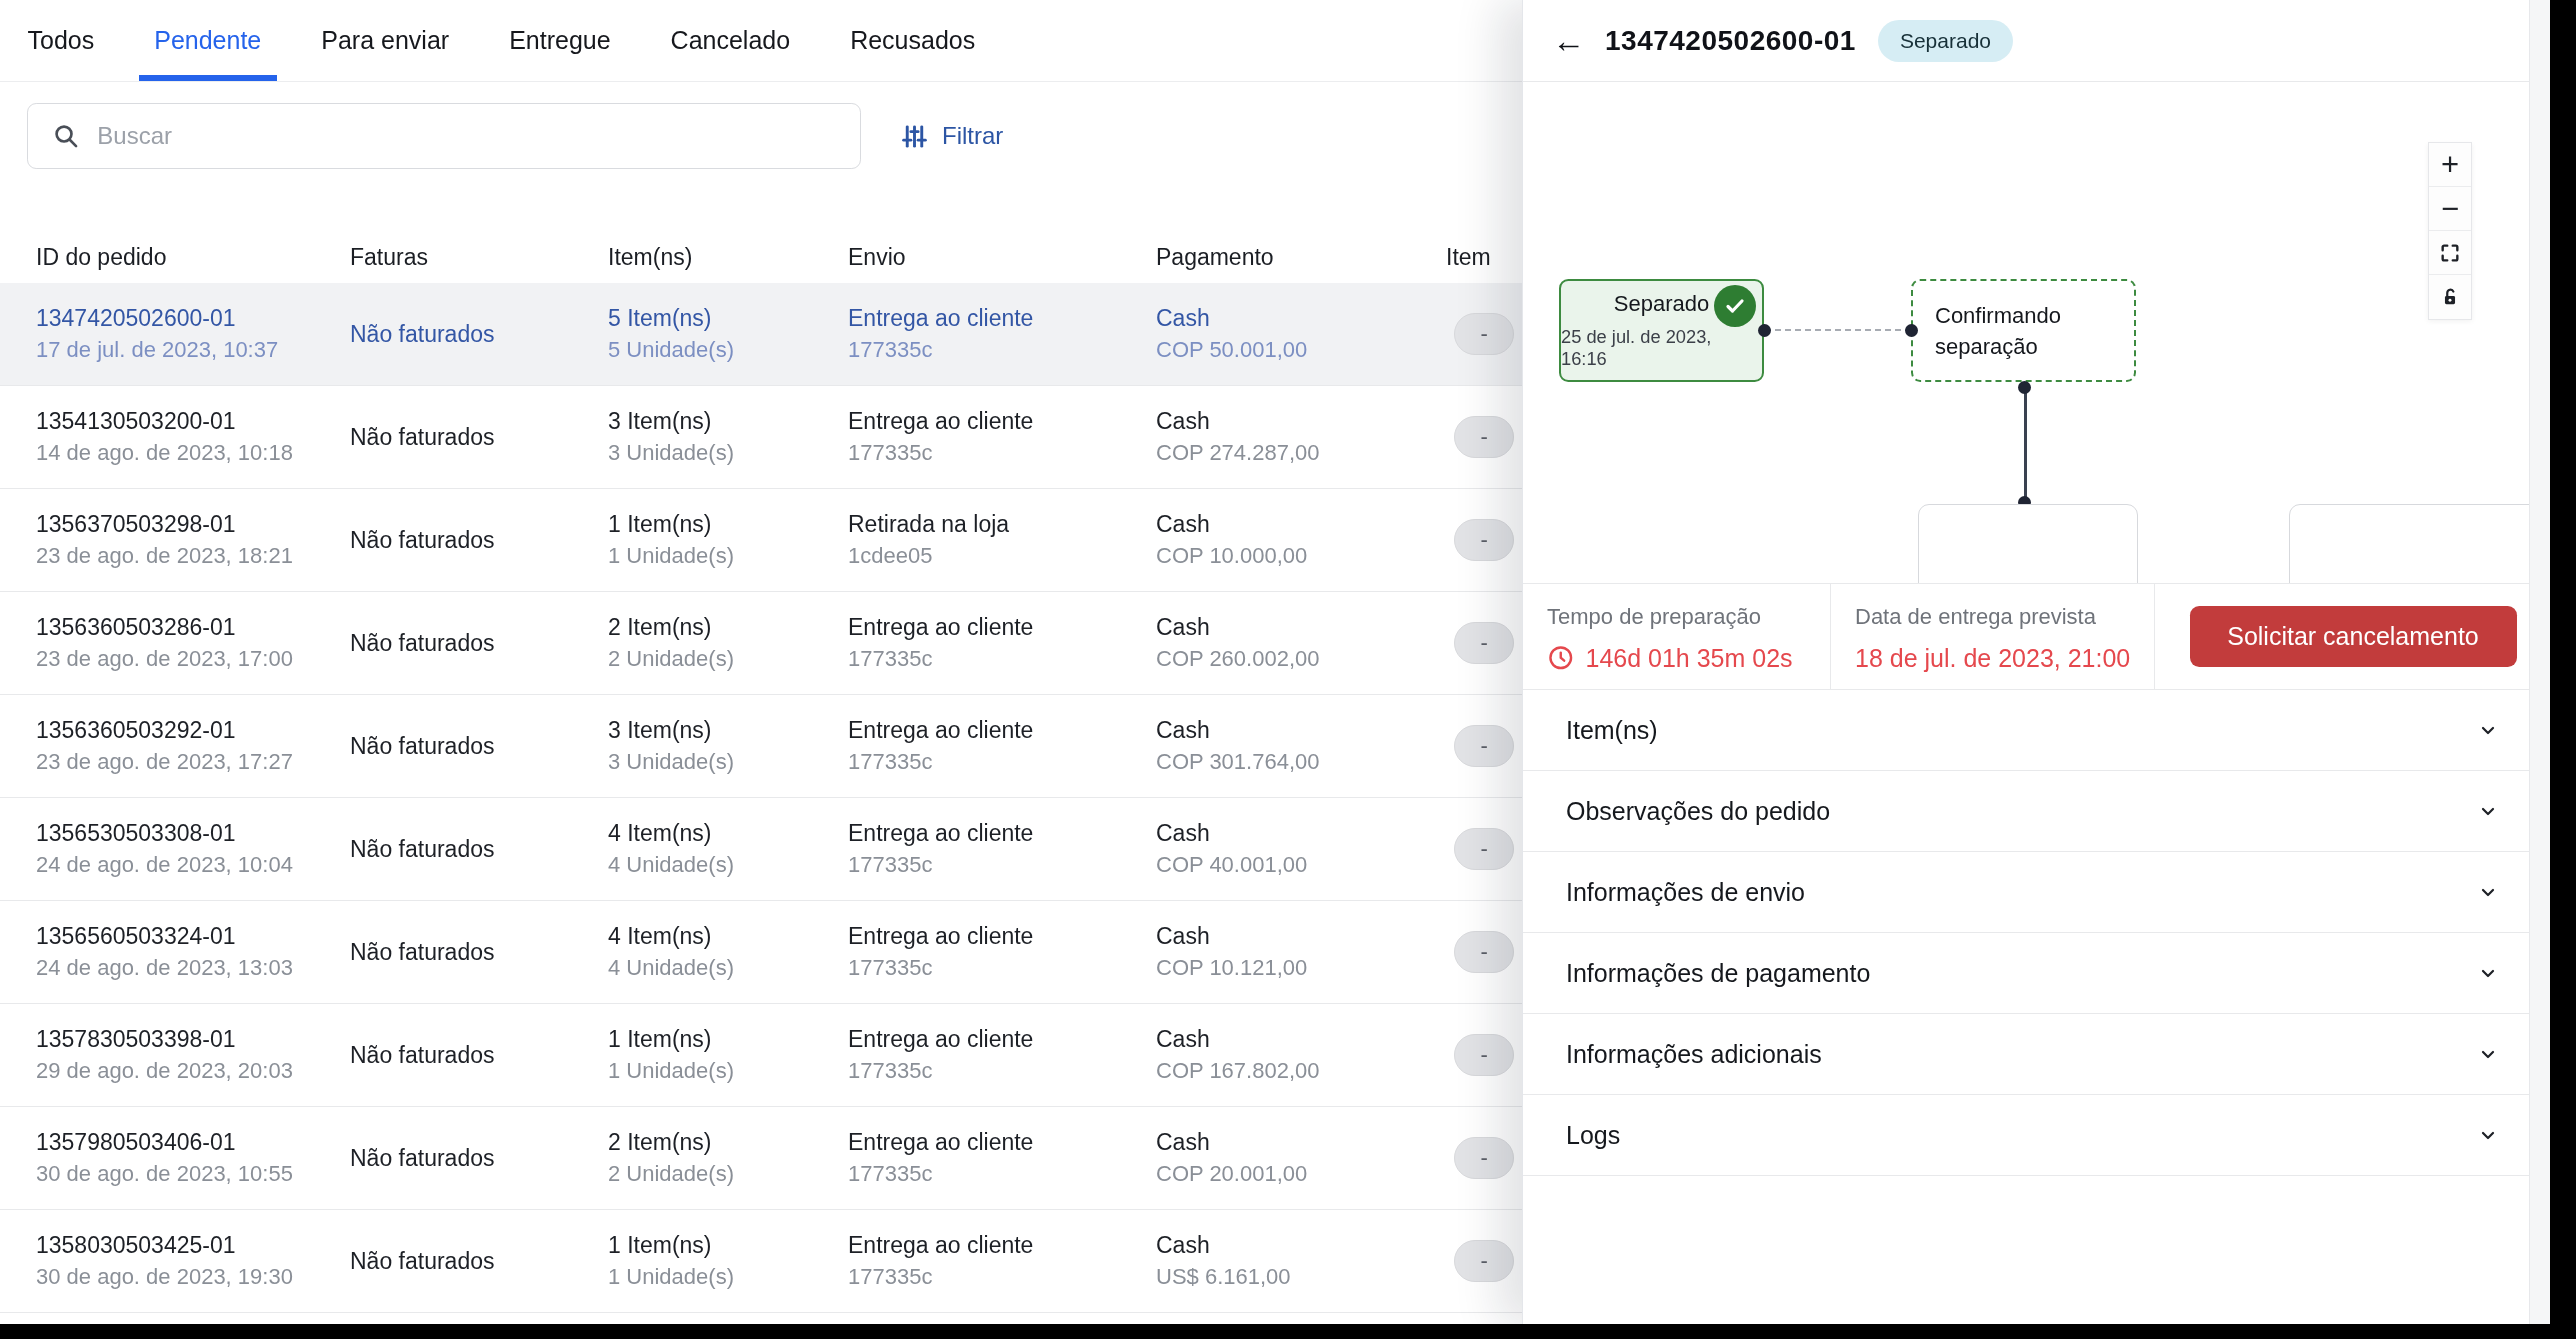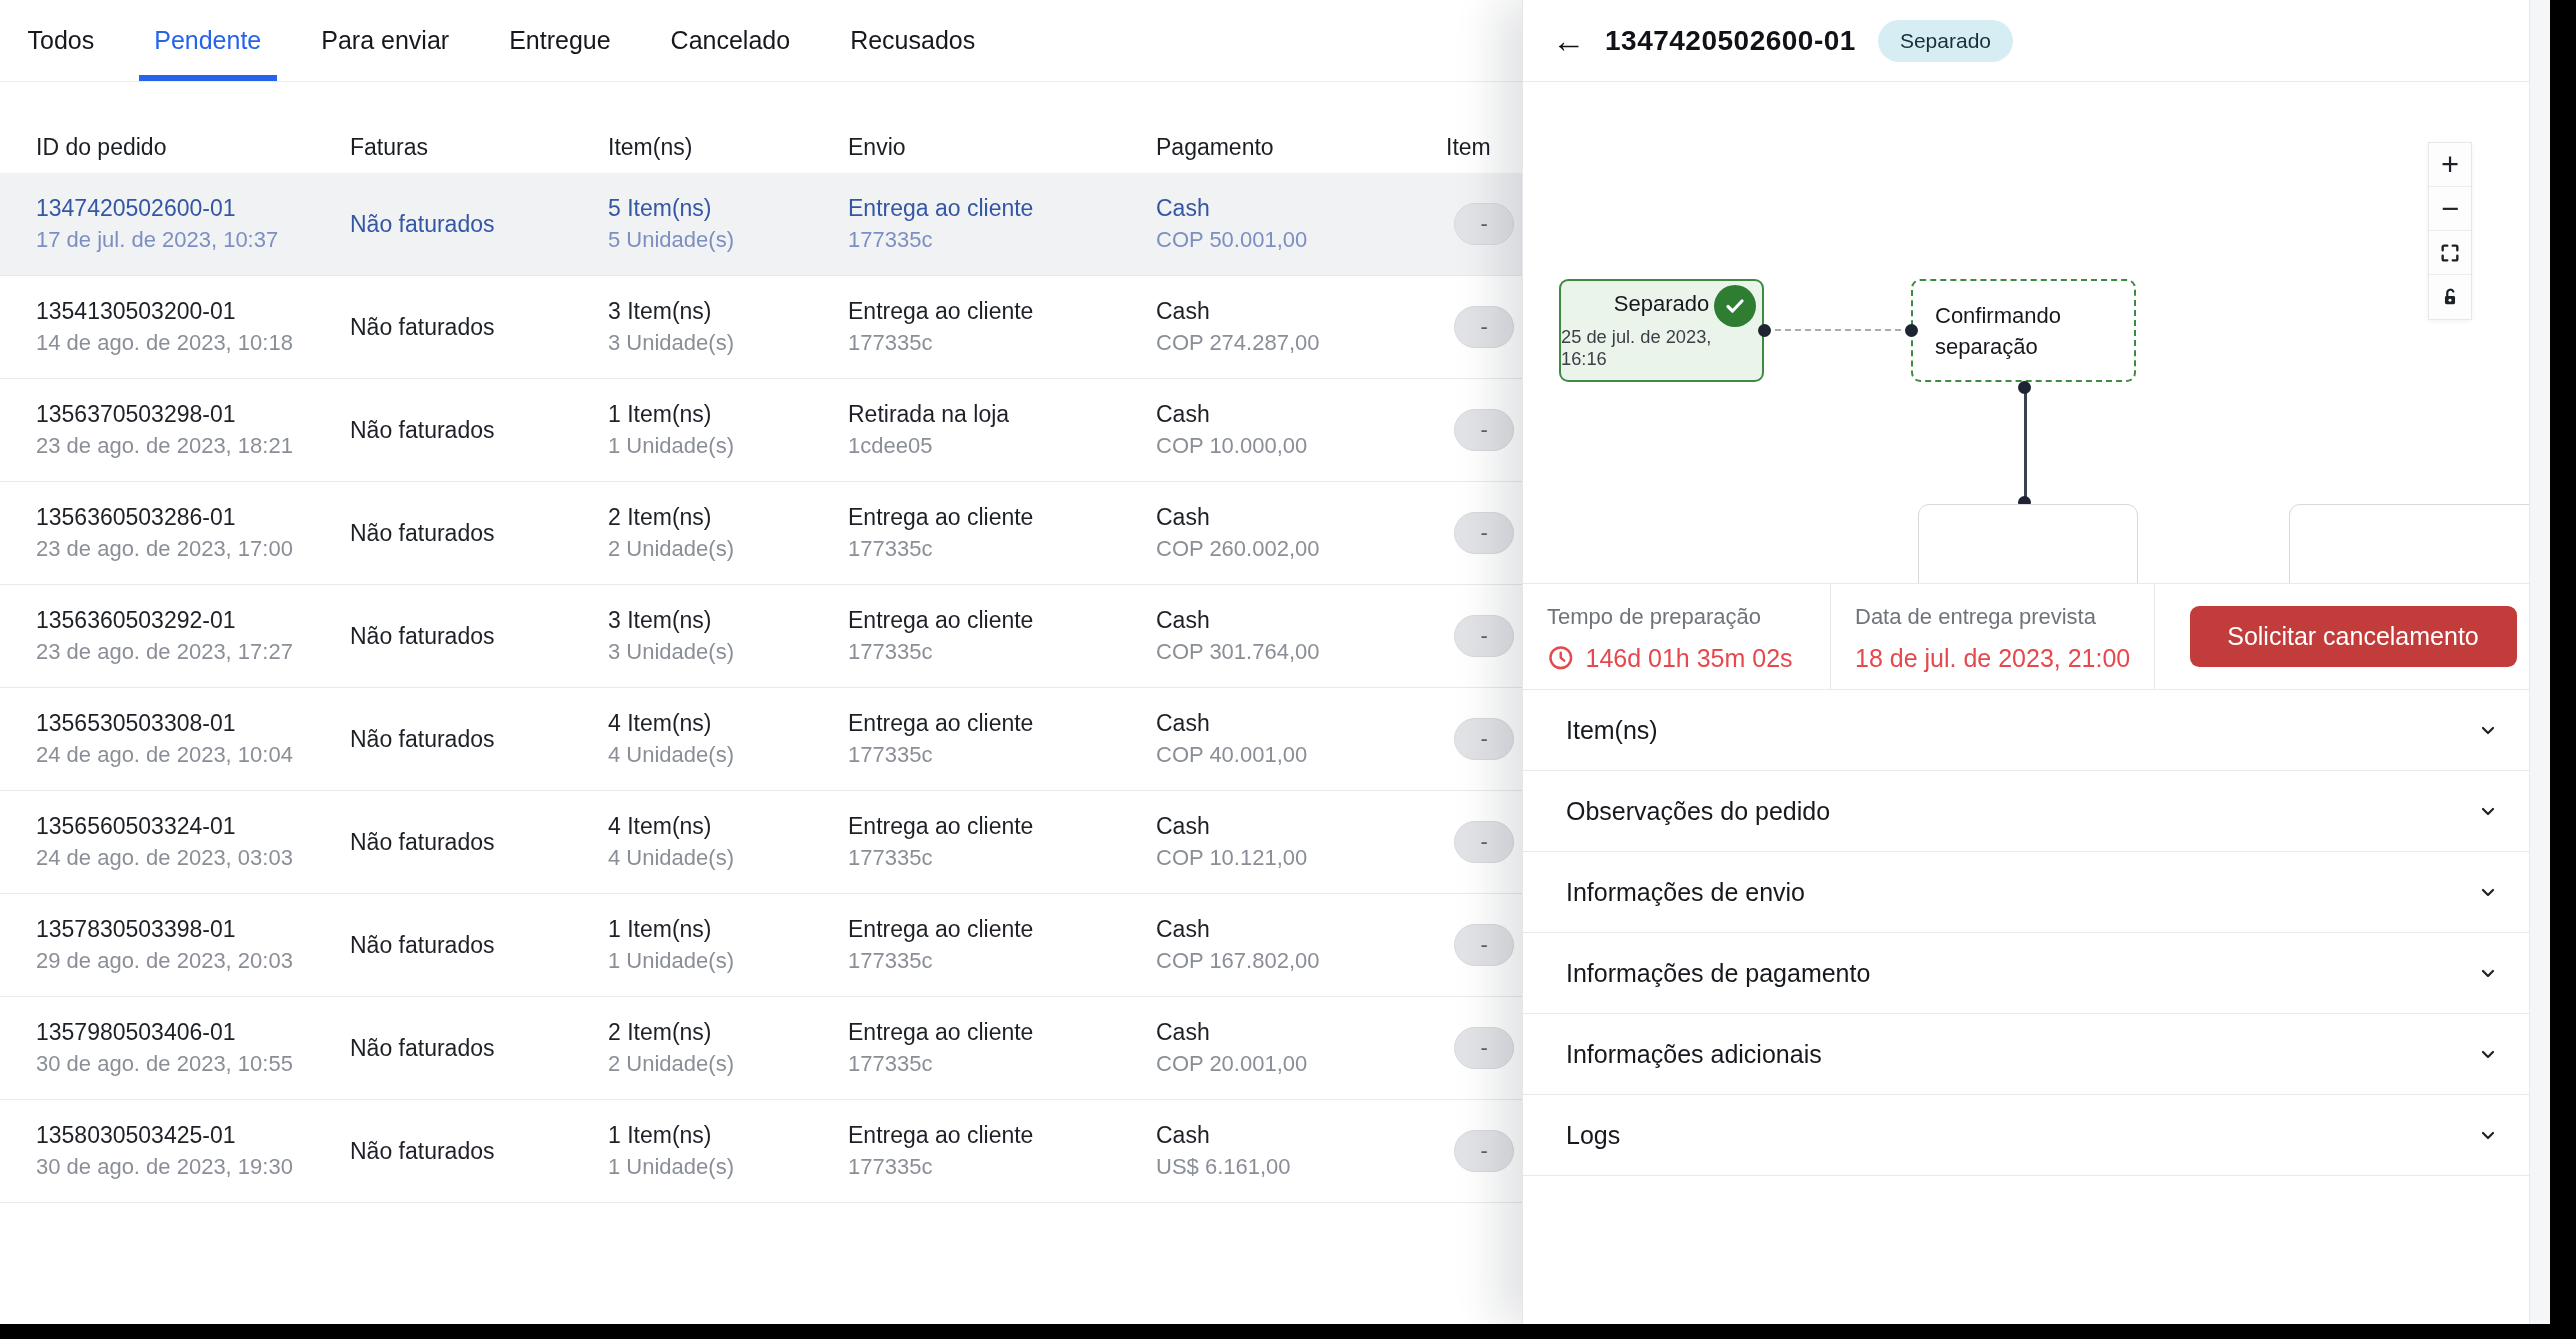--- a/index.html
+++ b/index.html
@@ -96,20 +96,40 @@
 
         <div class="tab">Para enviar</div>
 
         <div class="tab">Entregue</div>
 
         <div class="tab">Cancelado</div>
 
         <div class="tab">Recusados</div>
       </nav>
 
+    <div class="toolbar">
+      <div class="search">
+        <svg width="27.5" height="27.5" viewBox="0 0 24 24" fill="none" stroke="#494E57" stroke-width="2.3" stroke-linecap="round">
+          <circle cx="10.5" cy="10.5" r="6.5"></circle>
+            <line x1="15.5" y1="15.5" x2="21" y2="21"></line>
+        </svg>
+        <input type="text" placeholder="Buscar" style="">
+      </div>
+      <button class="filter">
+        <svg width="29" height="29" viewBox="0 0 24 24" fill="none" stroke="#2C55A4" stroke-width="2.4" stroke-linecap="round">
+          <line x1="6" y1="4" x2="6" y2="20"></line>
+            <line x1="3" y1="15" x2="9" y2="15"></line>
+          <line x1="12" y1="4" x2="12" y2="20"></line>
+            <line x1="9" y1="8" x2="15" y2="8"></line>
+          <line x1="18" y1="4" x2="18" y2="20"></line>
+            <line x1="15" y1="15" x2="21" y2="15"></line>
+        </svg>
+        <span>Filtrar</span>
+      </button>
+    </div>
 
     <div class="grid thead">
 
         <div class="th">ID do pedido</div>
 
         <div class="th">Faturas</div>
 
         <div class="th">Item(ns)</div>
 
         <div class="th">Envio</div>
@@ -267,21 +287,21 @@
             <div class="secondary">COP 40.001,00</div>
           </div>
           <div class="cell">
             <div class="tag-pill">-</div>
           </div>
         </div>
 
         <div class="grid row">
           <div class="cell">
             <a class="primary link">1356560503324-01</a>
-            <div class="secondary">24 de ago. de 2023, 03:03</div>
+            <div class="secondary">24 de ago. de 2023, 13:03</div>
           </div>
           <div class="cell">
             <div class="primary">Não faturados</div>
           </div>
           <div class="cell">
             <div class="primary">4 Item(ns)</div>
             <div class="secondary">4 Unidade(s)</div>
           </div>
           <div class="cell">
             <div class="primary">Entrega ao cliente</div>

